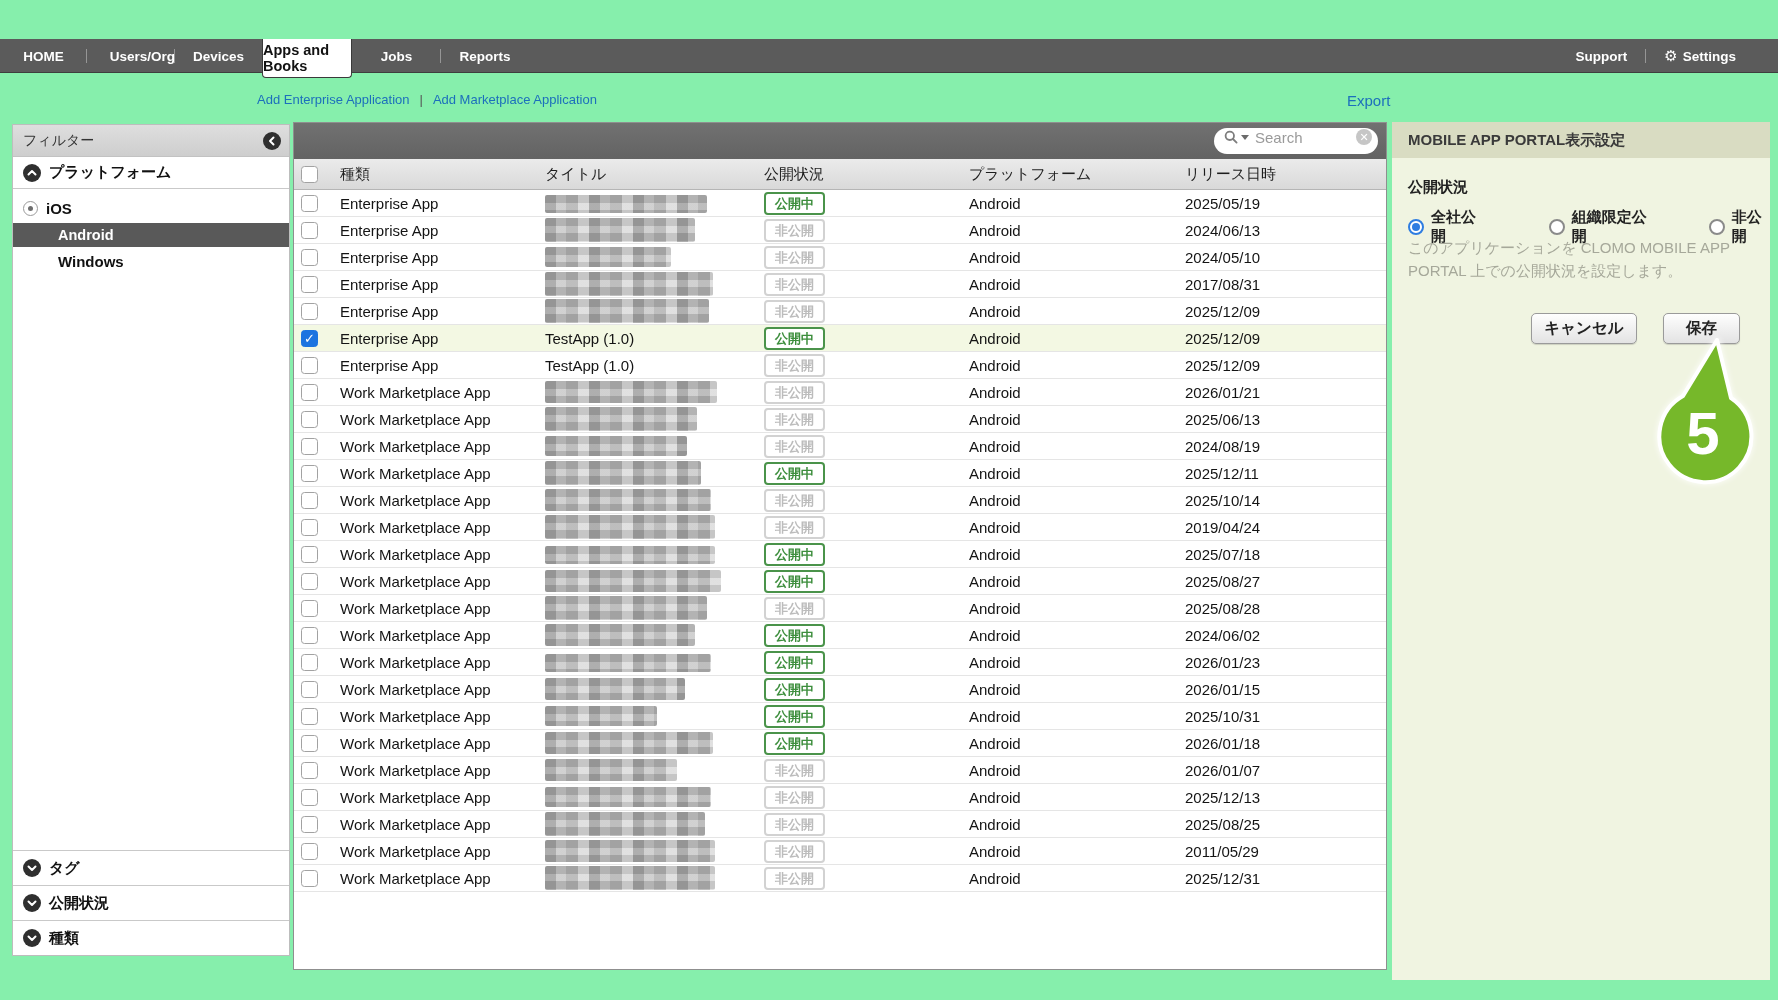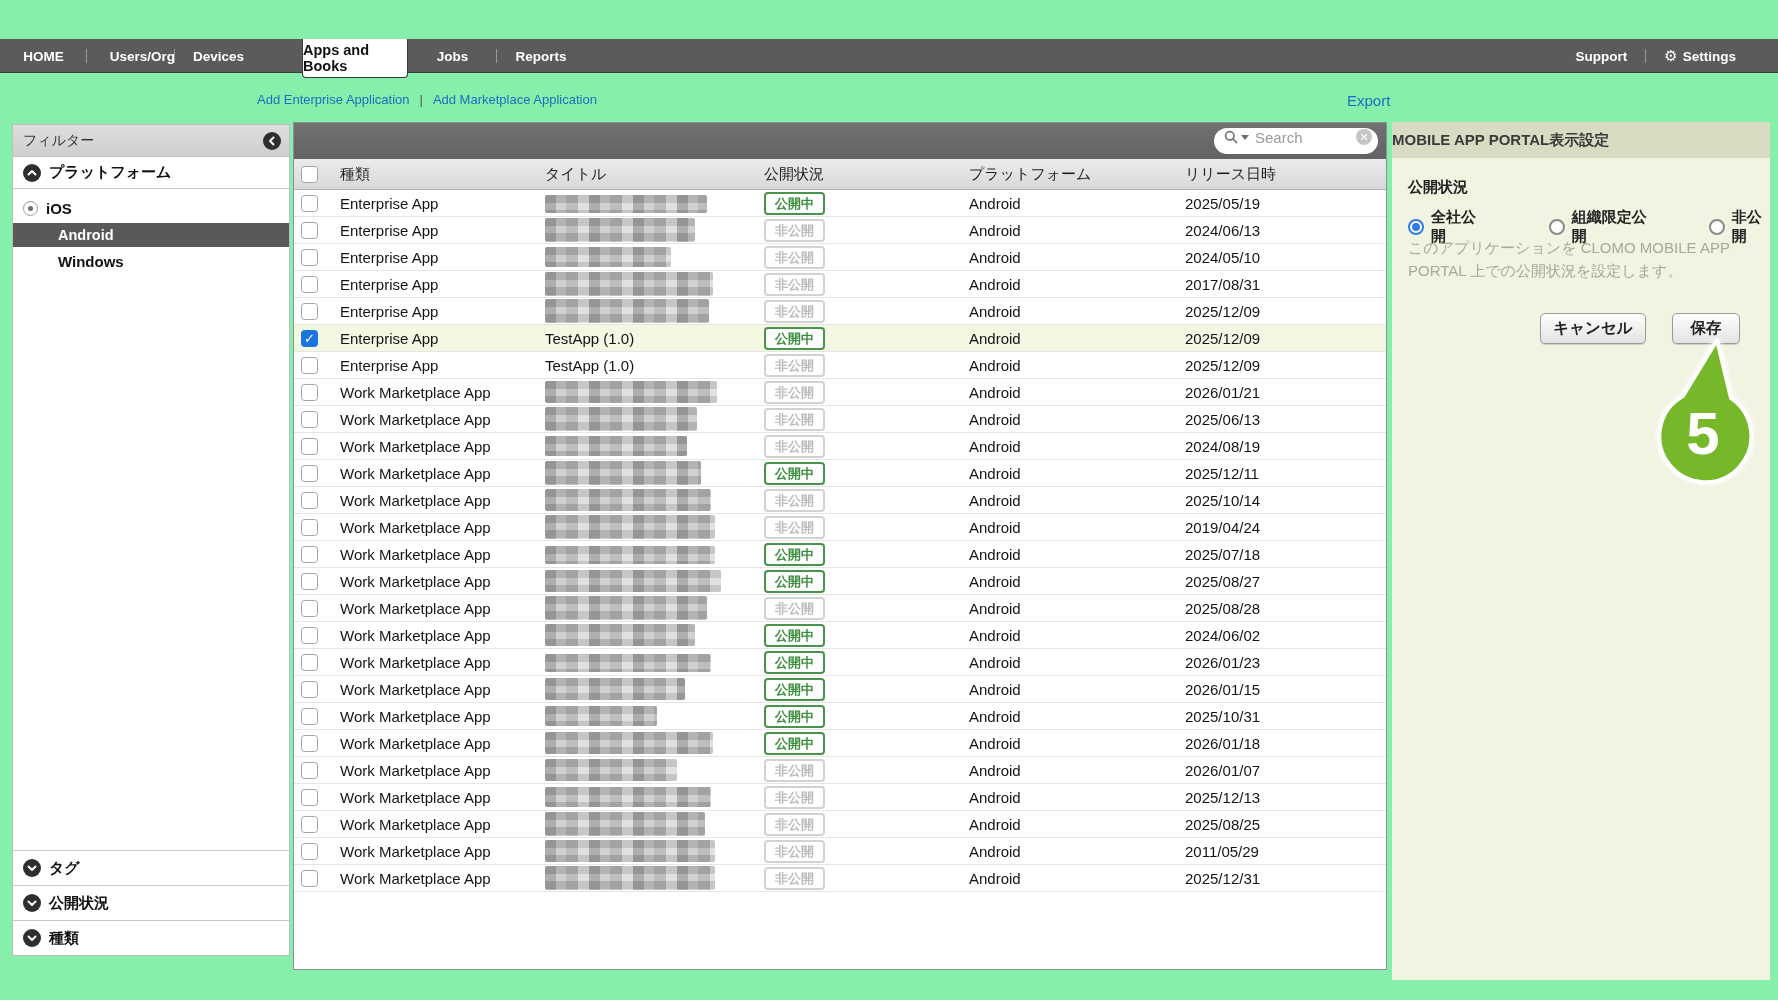--- a/index.html
+++ b/index.html
@@ -84,37 +84,37 @@
       repeating-linear-gradient(90deg, rgba(0,0,0,.20) 0 11px, rgba(0,0,0,.04) 11px 21px, rgba(0,0,0,.13) 21px 33px, rgba(255,255,255,.18) 33px 44px),
       repeating-linear-gradient(180deg, rgba(0,0,0,.10) 0 8px, rgba(255,255,255,.22) 8px 15px); }
   .badge { display:inline-block; min-width:60px; text-align:center; padding:1px 9px; border-radius:4px;
            font-size:13px; font-weight:bold; line-height:17px; background:#fff; }
   .badge.open { color:#3d8e3d; border:2px solid #4a934a; }
   .badge.closed { color:#bcbcbc; border:2px solid #d2d2d2; }
   .tfiller { flex:1; background:#fff; }
 
   
   .panel { position:absolute; left:1392px; top:122px; width:378px; height:858px; background:#f0f4e1; }
-  .panel-header { height:36px; background:#d9dcc2; display:flex; align-items:center; 
+  .panel-header { height:36px; background:#d9dcc2; display:flex; align-items:center; padding-left:16px;
                   font-size:15px; font-weight:bold; color:#3a3a3a;text-align:right; }
   .field-label { position:absolute; left:16px; top:56px; font-size:15px; color:#222; font-weight:bold; }
   .radio-row { position:absolute; left:16px; top:86px; display:flex;gap:20px; }
   .radio-item { display:flex; align-items:center; gap:7px; cursor:pointer; }
   .radio-item .rlabel { font-size:15px; font-weight:bold; color:#222; }
   .rdot { width:16px; height:16px; border-radius:50%; background:#fff; border:2px solid #8a8a8a;
           display:inline-flex; align-items:center; justify-content:center; flex:none; }
   .radio-item.selected .rdot { border-color:#2f7de1; }
   .radio-item.selected .rdot i { width:8px; height:8px; border-radius:50%; background:#2f7de1; }
   .panel-desc { position:absolute; left:16px; top:114px; width:334px; font-size:15px; line-height:23px; color:#a6a89a; }
   .panel-btns { position:absolute; left:0; top:191px; width:348px; display:flex; justify-content:flex-end; gap:26px; }
   .btn { height:31px; border:1px solid #9a9a9a; border-radius:5px; background:linear-gradient(#fefefe,#e3e3e3);
          font-size:15.5px; font-weight:bold; color:#222; font-family:"Liberation Sans","DejaVu Sans",sans-serif;
          cursor:pointer; box-shadow:0 1px 1px rgba(0,0,0,.15); }
   .btn-cancel { width:106px; }
-  .btn-save { width:68px; }
+  .btn-save { width:77px; }
   .balloon { position:absolute; left:259px; top:212px; width:104px; height:152px;
              filter:drop-shadow(0 0 3px rgba(255,255,255,.95)); }
   .balloon .num { position:absolute; left:0; right:0; top:70px; text-align:center; font-size:60px;
                   font-weight:bold; color:#fff; line-height:60px; }
 </style>
 </head>
 <body>
 
 <div class="page">
 
@@ -122,21 +122,21 @@
     <div class="nav-tabs" id="nav-tabs">
         <div class="nav-tab sep" style="width: 87px;">
           <span>HOME</span>
         </div>
         <div class="nav-tab sep" style="width: 88px; justify-content: flex-end;">
           <span>Users/Org</span>
         </div>
         <div class="nav-tab" style="width: 87px;">
           <span>Devices</span>
         </div>
-        <div class="nav-tab active" style="width: 106px; margin-left: 40px;">
+        <div class="nav-tab active" style="width: 90px;">
           <span>Apps and Books</span>
         </div>
         <div class="nav-tab sep" style="width: 89px;">
           <span>Jobs</span>
         </div>
         <div class="nav-tab" style="width: 88px;">
           <span>Reports</span>
         </div>
       </div>
     <div class="nav-right">

